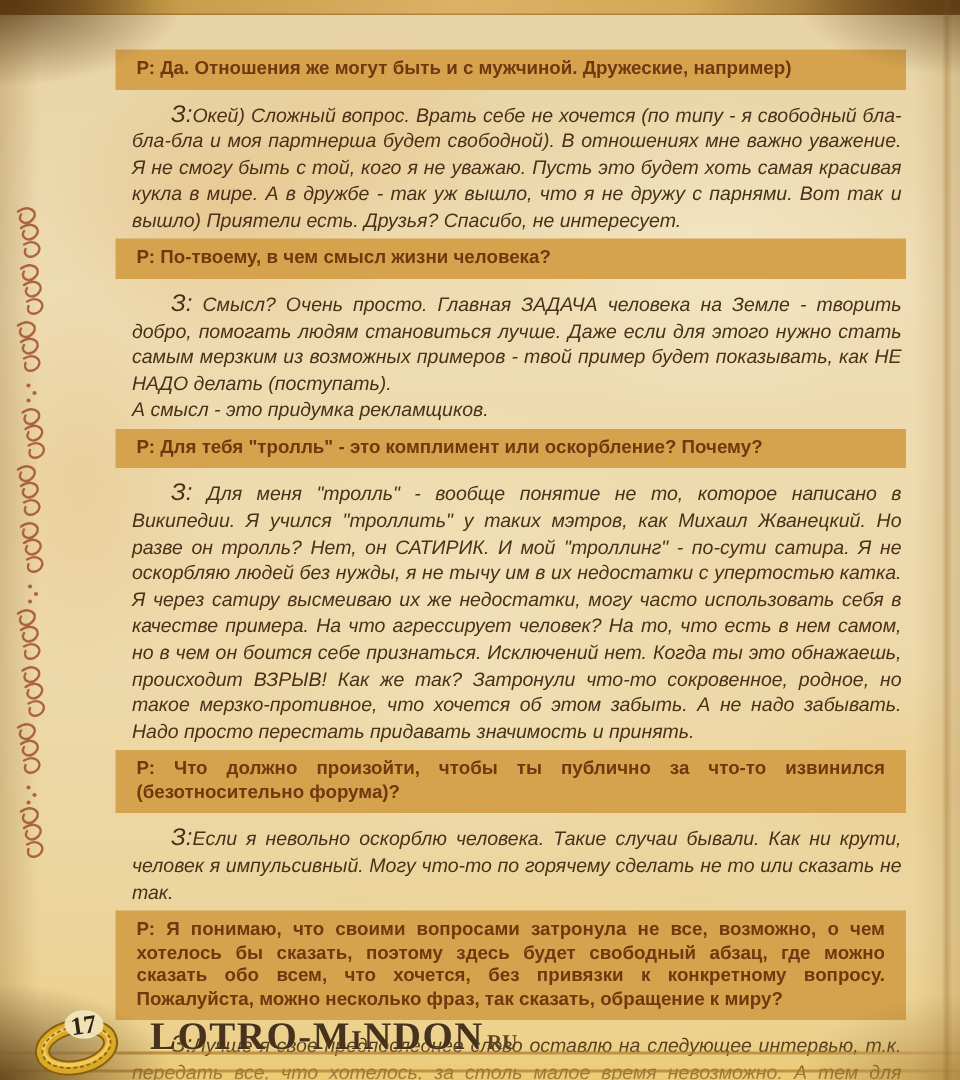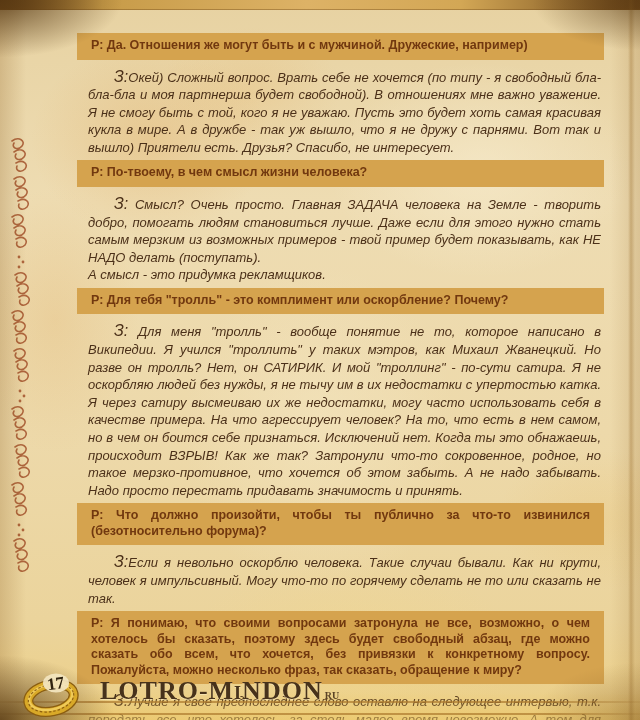--- a/index.html
+++ b/index.html
@@ -73,21 +73,21 @@
     font-family:"Liberation Serif",serif;
     font-variant:small-caps;
     font-weight:bold;
     font-size:26px;letter-spacing:1px;
     color:#47321b;
     text-shadow:0 1px 0 rgba(255,244,210,.5);
     margin-top:17px;
   }
   .logo-ru{
     font-family:"Liberation Serif",serif;
-    font-size:10px;font-weight:bold;color:#5a4326;margin-left:2px;
+    font-size:14px;font-weight:bold;color:#5a4326;margin-left:2px;
   }
 </style>
 </head>
 <body>
 
 <div class="page">
   <div class="texture"></div>
   <div class="top-edge"></div>
 
   <svg class="elvish" width="32" height="440" viewBox="0 0 32 440">

